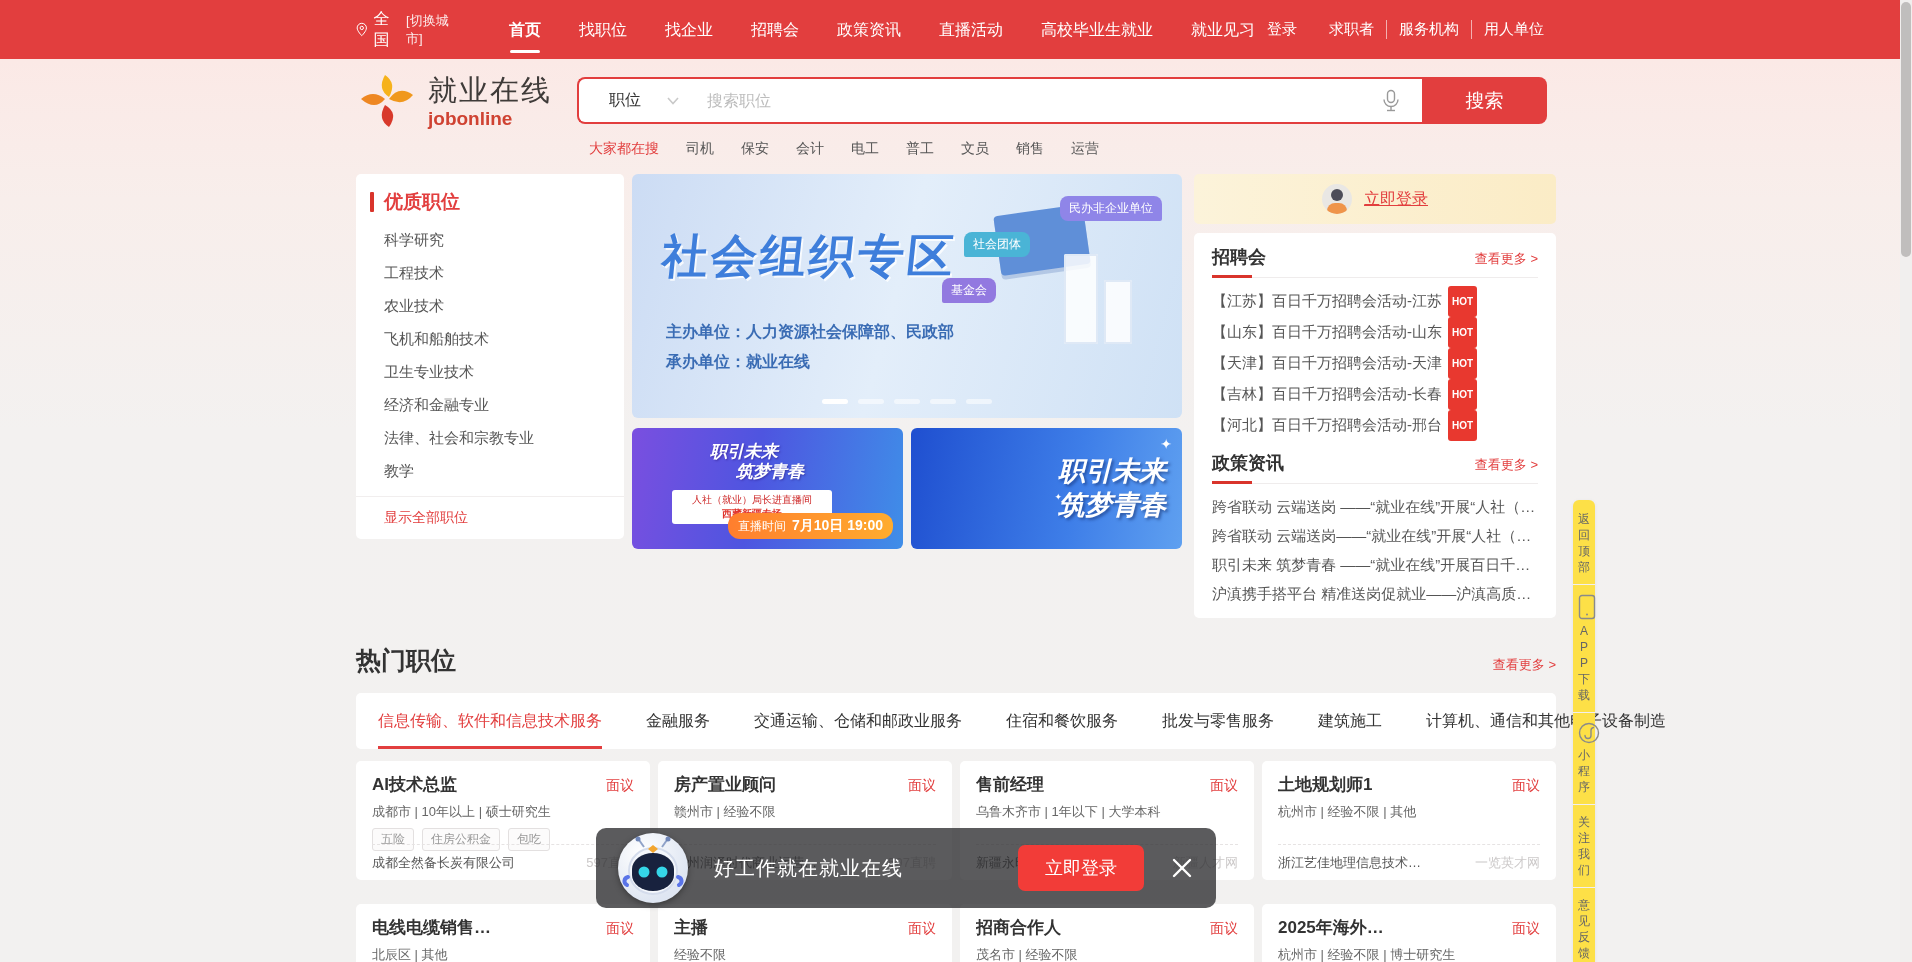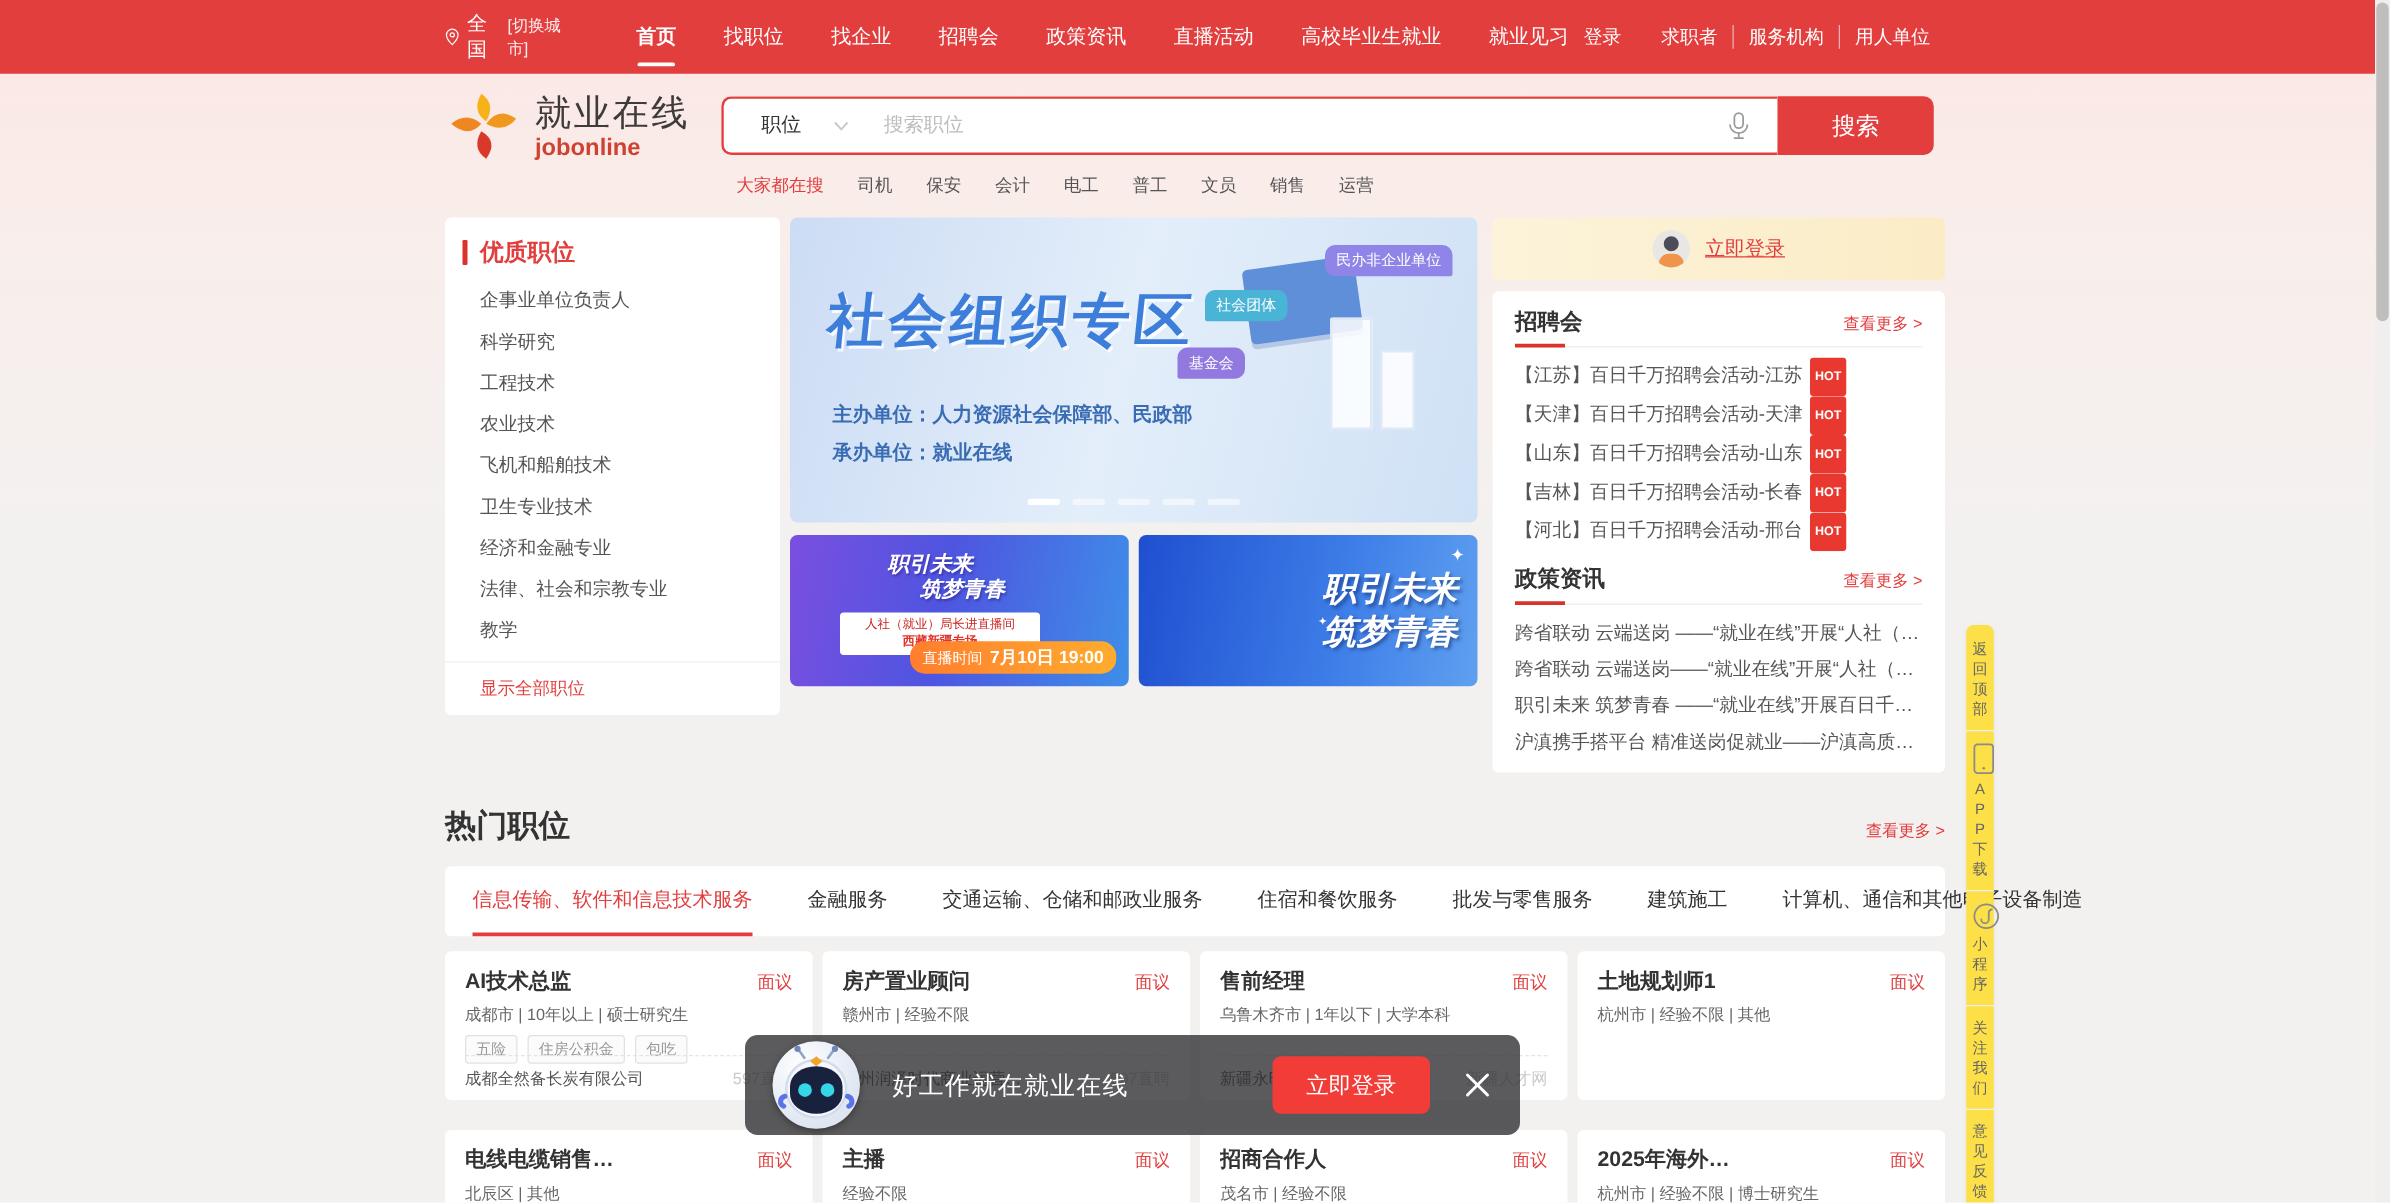--- a/index.html
+++ b/index.html
@@ -246,21 +246,20 @@
     <span class="tag">运营</span>
   </div>
 
   <div class="main">
 
     <div class="card sidebar">
       <div class="sb-head">
         <div class="sb-bar"></div>
         <div class="sb-title">优质职位</div>
       </div>
-      <div class="sb-item">企事业单位负责人</div>
       <div class="sb-item">科学研究</div>
       <div class="sb-item">工程技术</div>
       <div class="sb-item">农业技术</div>
       <div class="sb-item">飞机和船舶技术</div>
       <div class="sb-item">卫生专业技术</div>
       <div class="sb-item">经济和金融专业</div>
       <div class="sb-item">法律、社会和宗教专业</div>
       <div class="sb-item">教学</div>
       <div class="sb-div"></div>
       <div class="sb-all">显示全部职位</div>
@@ -319,22 +318,22 @@
           </div>
         <span class="login-link">立即登录</span>
       </div>
       <div class="card panel">
         <div class="p-headrow">
           <div class="p-title">招聘会</div>
           <div class="p-more">查看更多 &gt;</div>
         </div>
         <div class="p-list">
           <div class="p-item"><span>【江苏】百日千万招聘会活动-江苏</span><span class="hot-badge">HOT</span></div>
+          <div class="p-item"><span>【山东】百日千万招聘会活动-山东</span><span class="hot-badge">HOT</span></div>
           <div class="p-item"><span>【天津】百日千万招聘会活动-天津</span><span class="hot-badge">HOT</span></div>
-          <div class="p-item"><span>【山东】百日千万招聘会活动-山东</span><span class="hot-badge">HOT</span></div>
           <div class="p-item"><span>【吉林】百日千万招聘会活动-长春</span><span class="hot-badge">HOT</span></div>
           <div class="p-item"><span>【河北】百日千万招聘会活动-邢台</span><span class="hot-badge">HOT</span></div>
         </div>
         <div class="p-headrow sec2">
           <div class="p-title">政策资讯</div>
           <div class="p-more">查看更多 &gt;</div>
         </div>
         <div class="p-list">
           <div class="p-item">跨省联动 云端送岗 ——“就业在线”开展“人社（就业…</div>
           <div class="p-item">跨省联动 云端送岗——“就业在线”开展“人社（就业…</div>
@@ -401,20 +400,24 @@
             <div class="job-src">新疆人才网</div>
           </div>
       </div>
 
       <div class="job">
         <div class="job-top">
             <div class="job-title">土地规划师1</div>
             <div class="job-salary">面议</div>
           </div>
         <div class="job-meta">杭州市 | 经验不限 | 其他</div>
+        <div class="job-foot">
+            <div class="job-co">浙江艺佳地理信息技术…</div>
+            <div class="job-src">一览英才网</div>
+          </div>
       </div>
 
       <div class="job">
         <div class="job-top">
             <div class="job-title">电线电缆销售…</div>
             <div class="job-salary">面议</div>
           </div>
         <div class="job-meta">北辰区 | 其他</div>
 
       </div>

